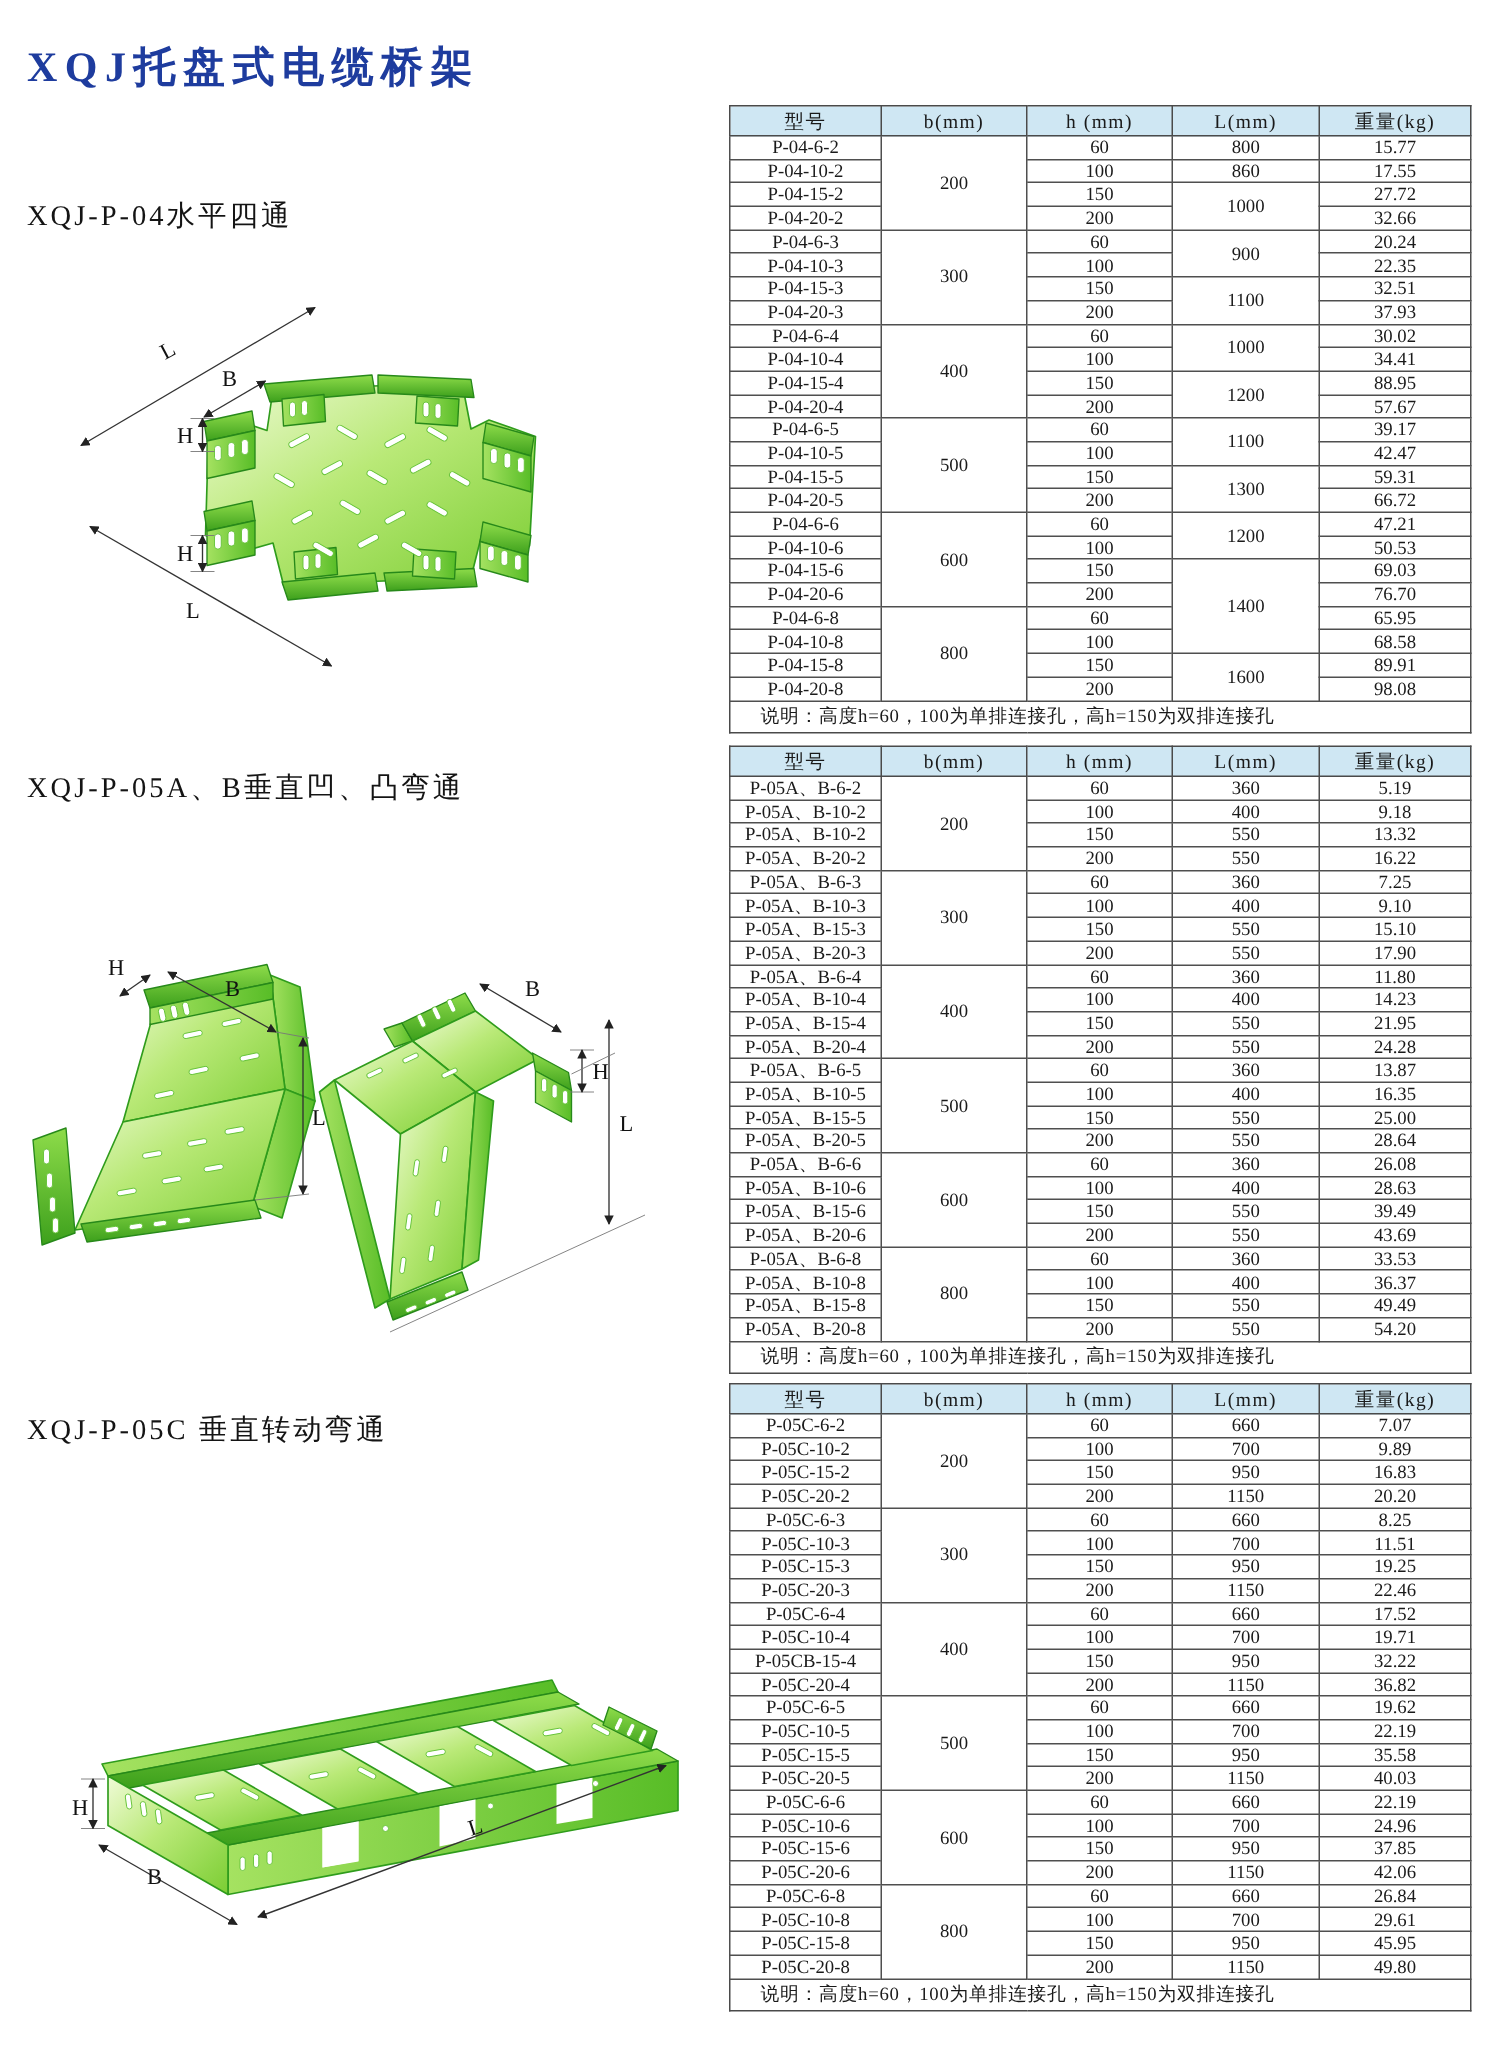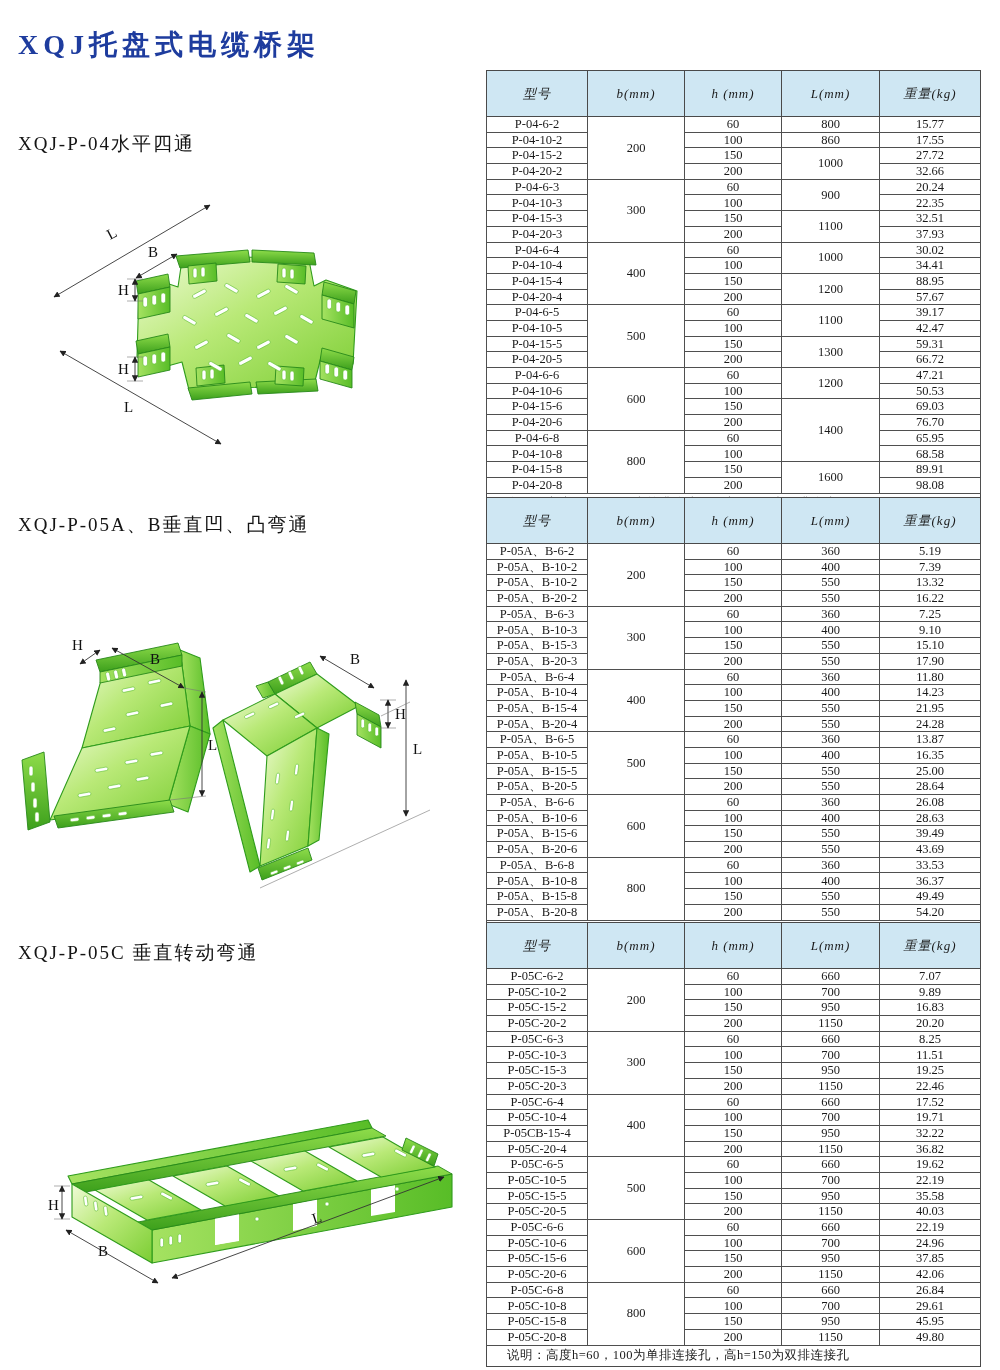--- a/index.html
+++ b/index.html
@@ -8,22 +8,22 @@
   .title{position:absolute;left:18px;top:26px;font-size:28px;font-weight:bold;
          letter-spacing:5px;color:#1e3c9e;}
   .sec-heading{position:absolute;left:18px;font-size:19px;letter-spacing:2px;color:#141414;}
   #sec-h0{top:119px;margin-top:12px;} #sec-h1{top:512px;} #sec-h2{top:940px;}
   .fig{position:absolute;left:10px;}
   #fig0{top:160px;} #fig1{top:588px;} #fig2{top:1038px;}
   .tbl-wrap{position:absolute;left:486px;width:494px;}
   #tw0{top:70px;} #tw1{top:497px;} #tw2{top:922px;}
   table.spec{border-collapse:collapse;width:494px;table-layout:fixed;font-size:12.5px;
              border:1.6px solid #2b2b2b;}
-  table.spec th{background:#cfe7f3;border:1px solid #4a4a4a;height:19px;padding:13px;
-                font-weight:normal;font-size:13px;letter-spacing:1px;font-style:italic;}
+  table.spec th{background:#cfe7f3;border:1px solid #4a4a4a;height:19px;padding:0;
+                font-weight:normal;font-size:13px;letter-spacing:1px;}
   table.spec td{border:1px solid #4f4f4f;height:14.7px;line-height:1;padding:0 1px;
                 text-align:center;vertical-align:middle;overflow:hidden;white-space:nowrap;}
   table.spec tr.group-start td{border-top:1.6px solid #2b2b2b;}
   table.spec tfoot td{height:20px;text-align:left;padding-left:20px;font-size:12.5px;
                       border:1px solid #4a4a4a;letter-spacing:0.5px;}
   .dim-line{stroke:#333;stroke-width:0.9;fill:none;}
   .thin-line{stroke:#777;stroke-width:0.6;fill:none;}
   .dim-text{font-family:"Liberation Serif","DejaVu Serif",serif;font-size:15px;fill:#111;}
   .plate{stroke:#2f9c1c;stroke-width:1.1;stroke-linejoin:round;}
   .rail{stroke:#27891a;stroke-width:0.9;stroke-linejoin:round;}
@@ -505,21 +505,21 @@
             <td>P-05A、B-6-2</td>
             <td rowspan="4">200</td>
             <td>60</td>
             <td>360</td>
             <td>5.19</td>
           </tr>
           <tr>
             <td>P-05A、B-10-2</td>
             <td>100</td>
             <td>400</td>
-            <td>7.39</td>
+            <td>9.18</td>
           </tr>
           <tr>
             <td>P-05A、B-10-2</td>
             <td>150</td>
             <td>550</td>
             <td>13.32</td>
           </tr>
           <tr>
             <td>P-05A、B-20-2</td>
             <td>200</td>

